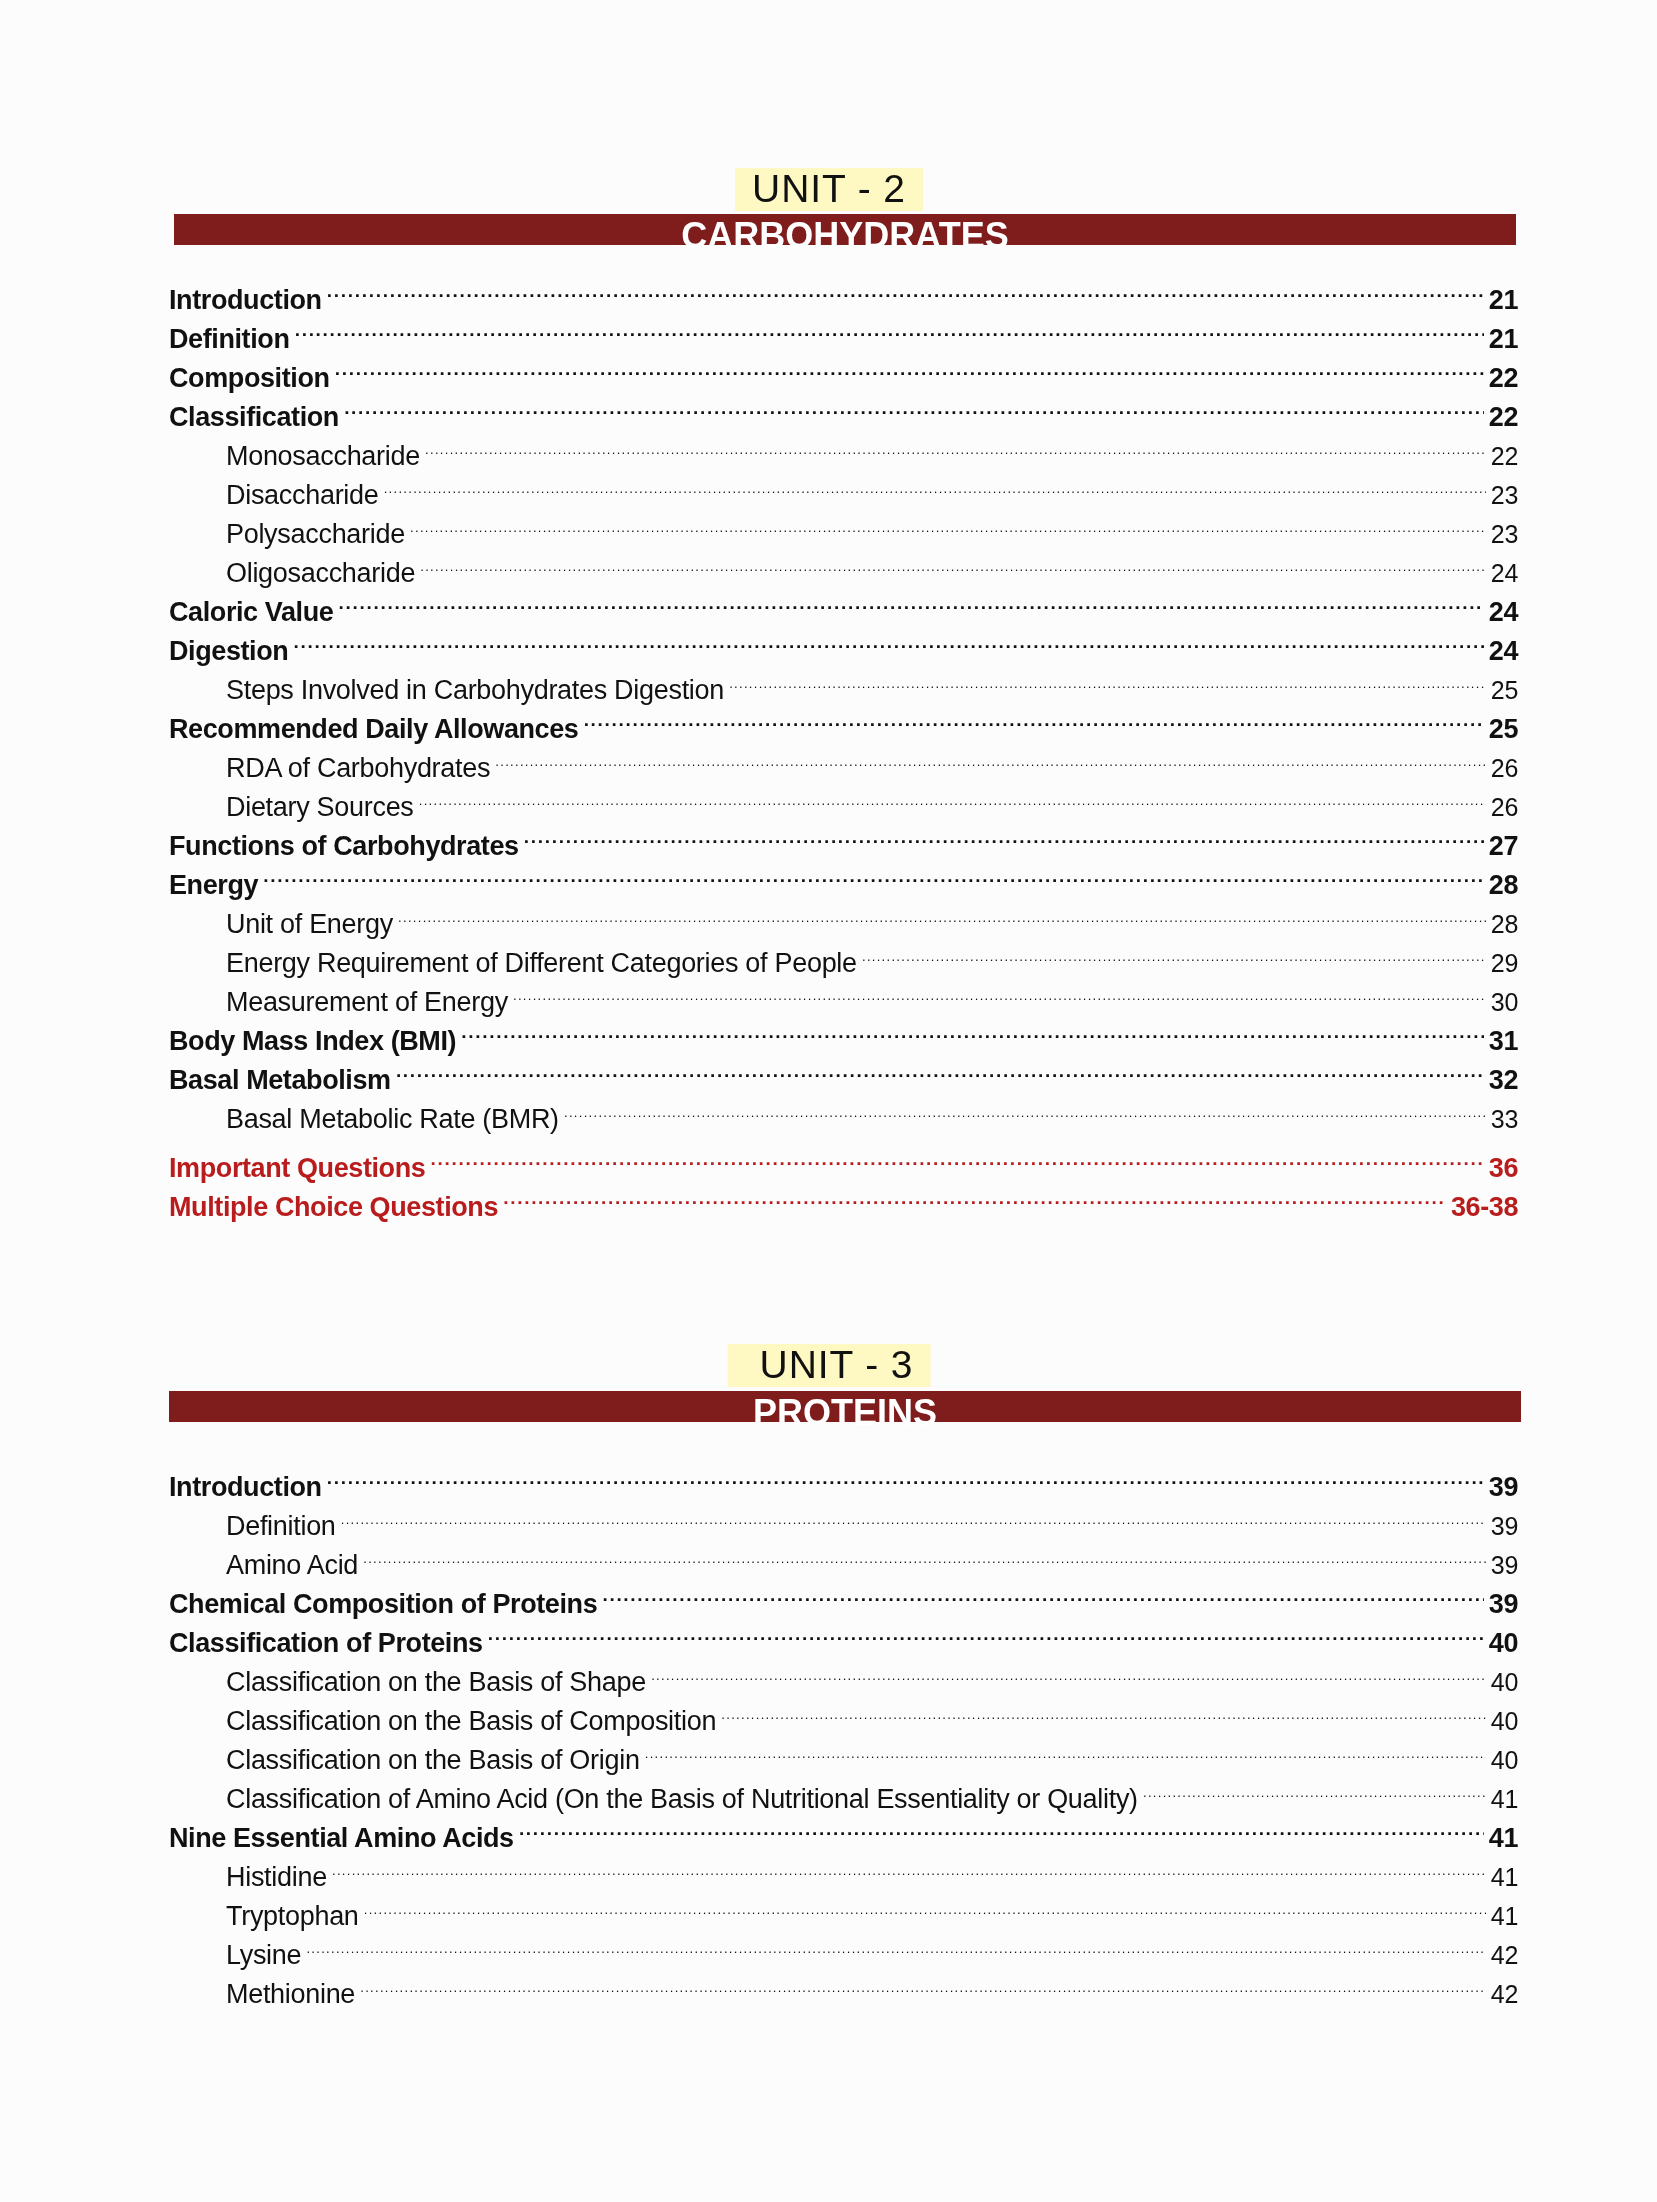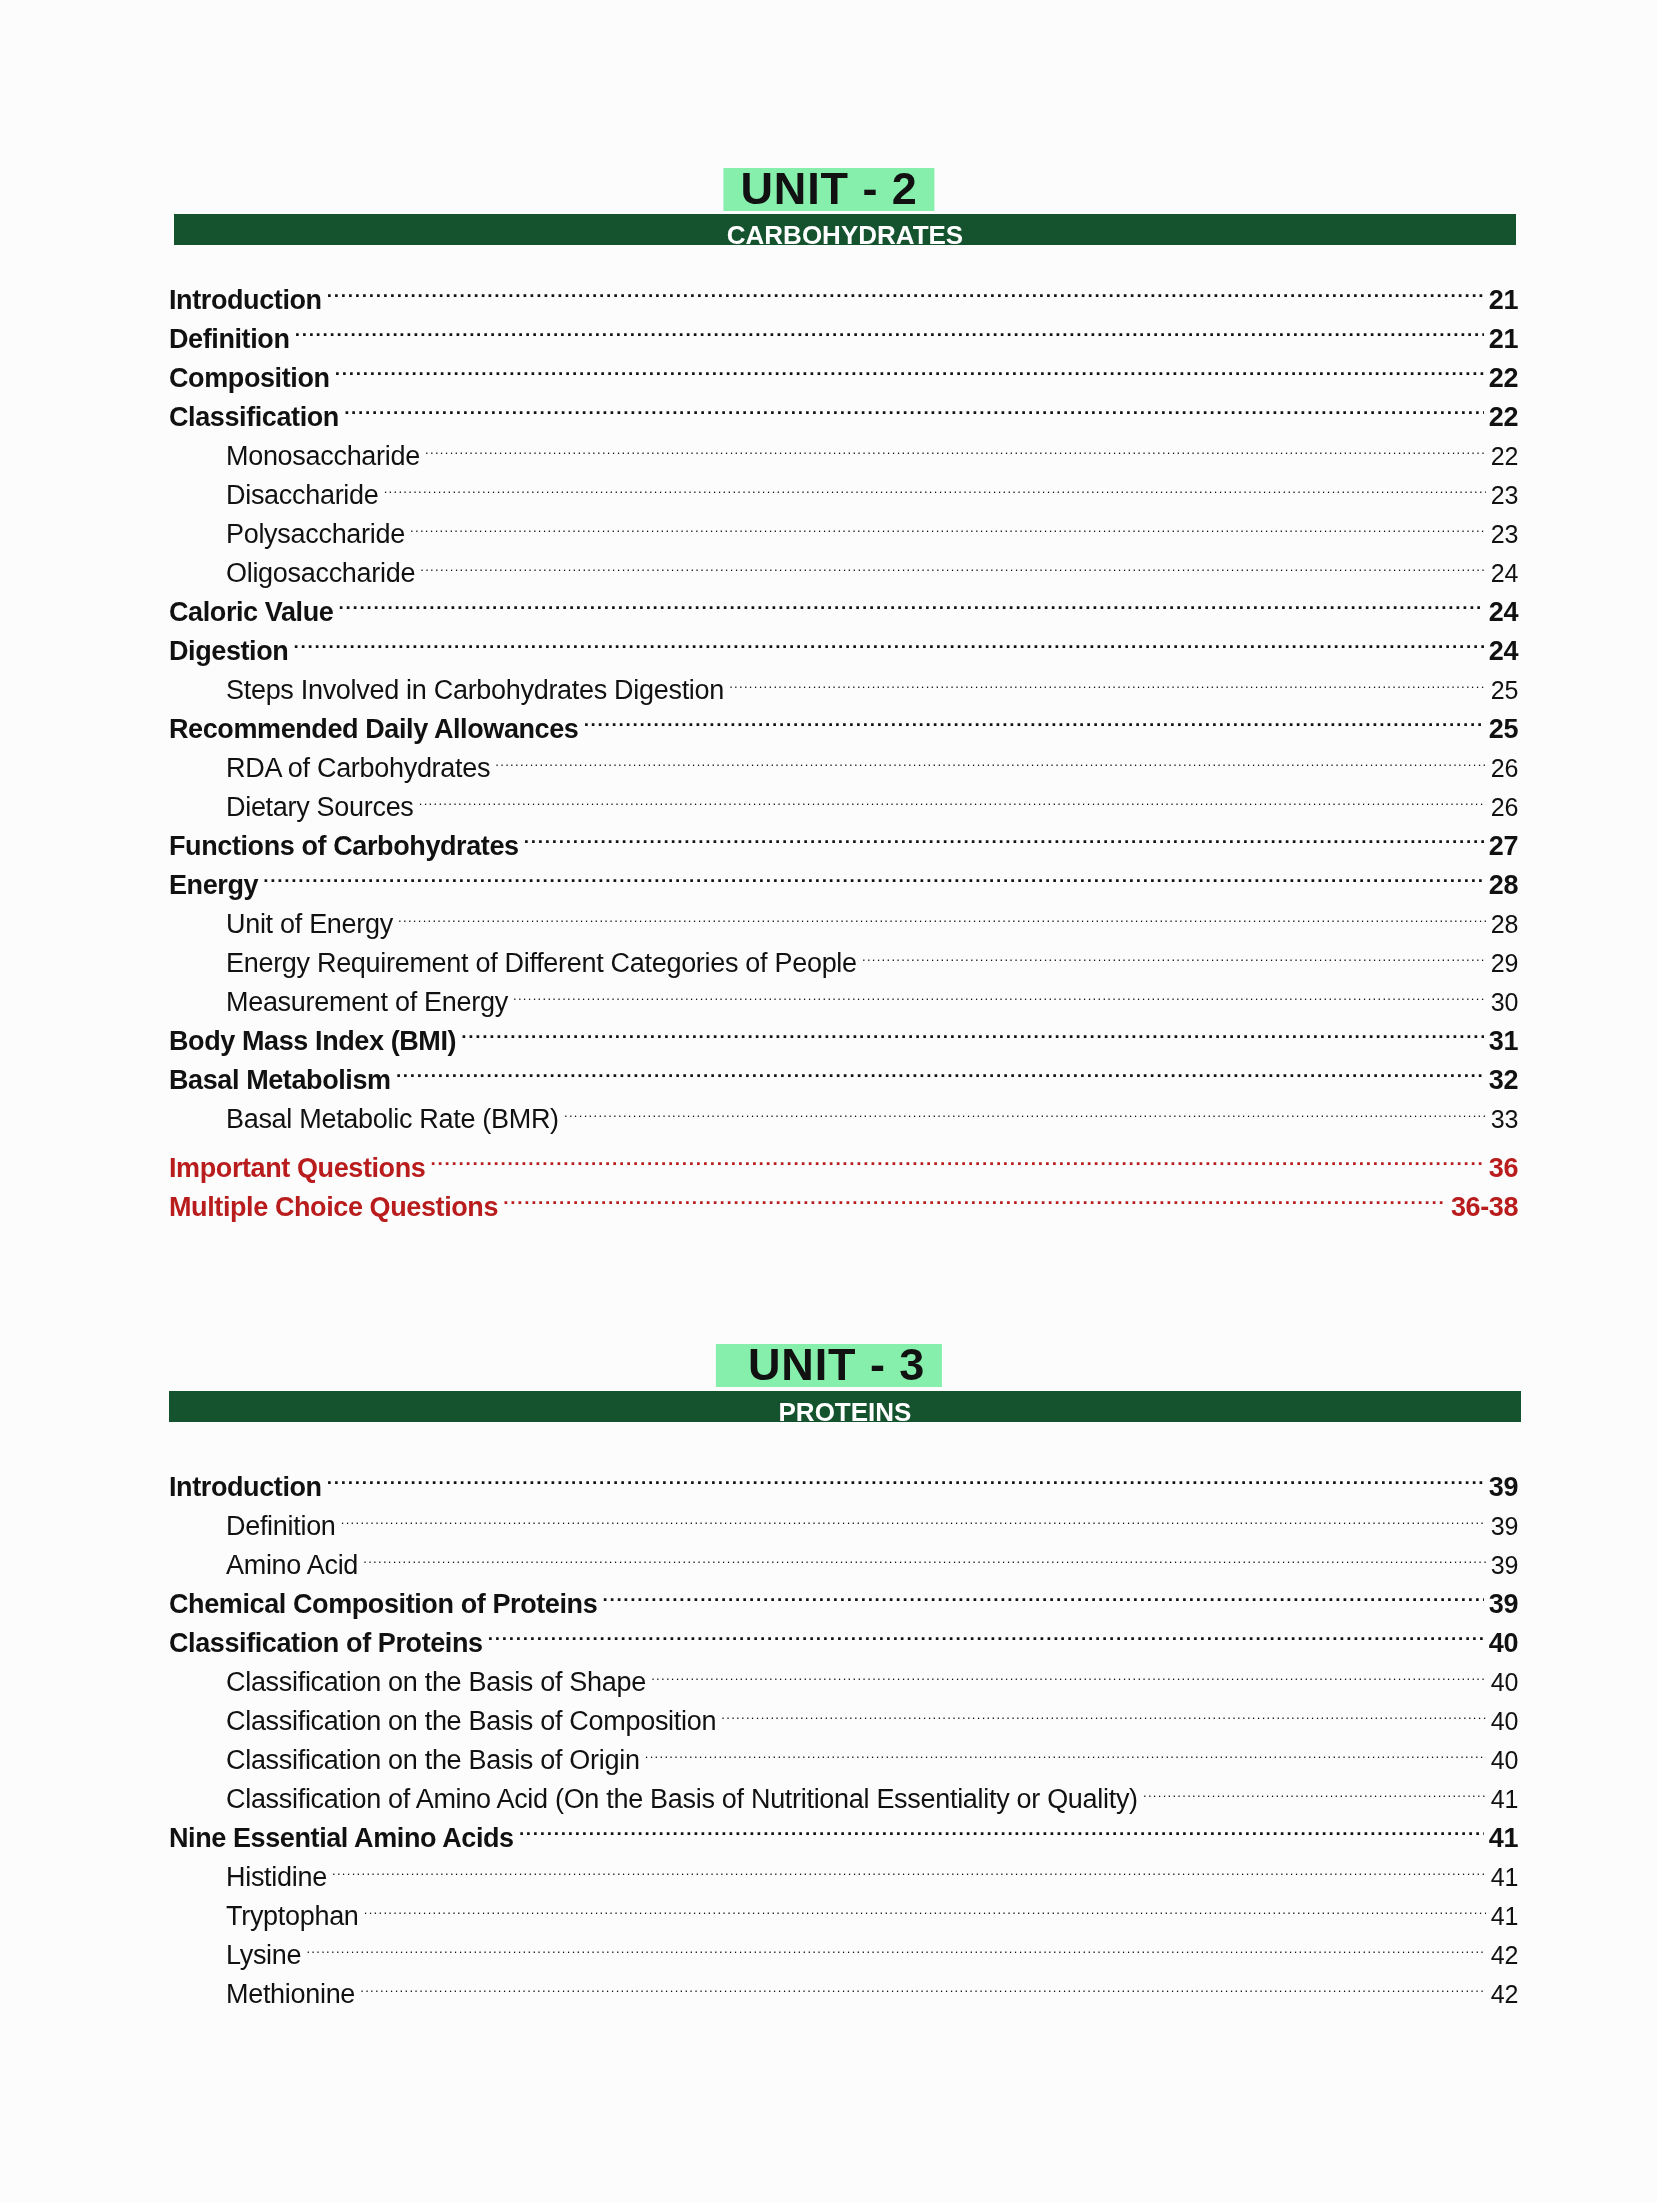--- a/index.html
+++ b/index.html
@@ -3,26 +3,26 @@
 <meta charset="utf-8">
 <style>
   html, body { margin:0; padding:0; }
   body {
     width:1658px; height:2203px; background:#fcfcfc;
     font-family:"Liberation Sans", sans-serif; color:#111;
     position:relative; overflow:hidden;
   }
   .unit-label {
     position:absolute; left:50%; transform:translateX(-50%);
-    background:#86efac; font-weight:bold; font-size:45px;
+    background:#fef9c3; font-weight:normal; font-size:39px;
     padding:3.4px 17px; letter-spacing:0.9px; line-height:36px;
   }
   .unit-band {
-    position:absolute; background:#14532d; color:#fff;
-    font-weight:bold; font-size:26px; text-align:center;
+    position:absolute; background:#7f1d1d; color:#fff;
+    font-weight:bold; font-size:36px; text-align:center;
     height:31px; line-height:43px;
   }
   .toc { position:absolute; left:169px; width:1349px; }
   .row {
     display:flex; align-items:baseline; height:39px;
     line-height:39px; white-space:nowrap;
   }
   .row .title { flex:0 0 auto; }
   .row .leader {
     flex:1 1 auto; overflow:hidden; margin:0 5.2px;

